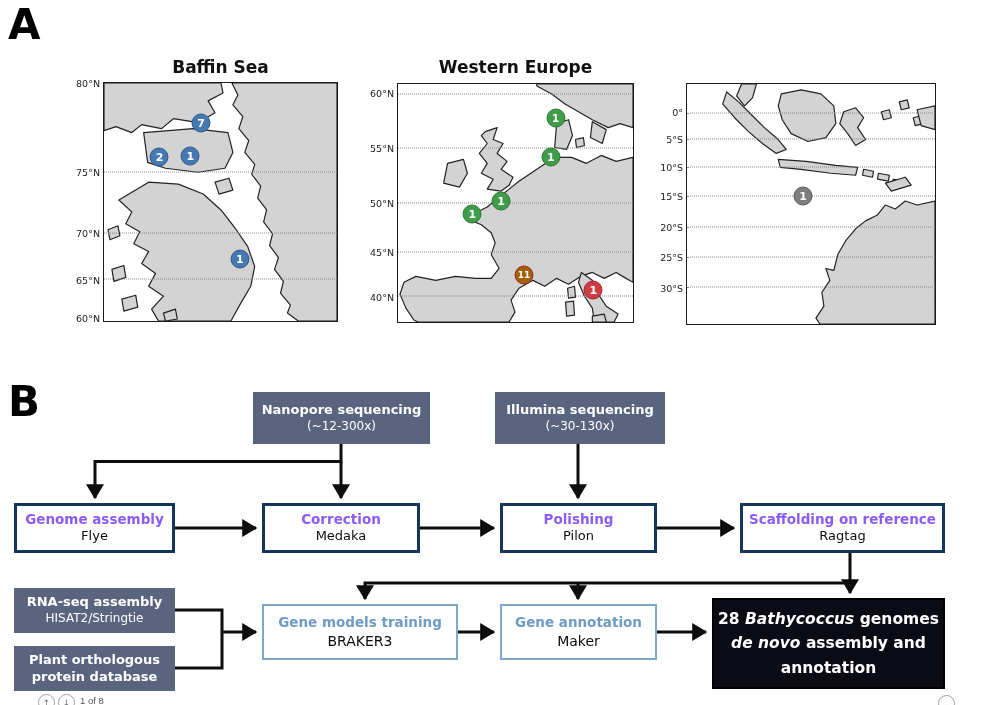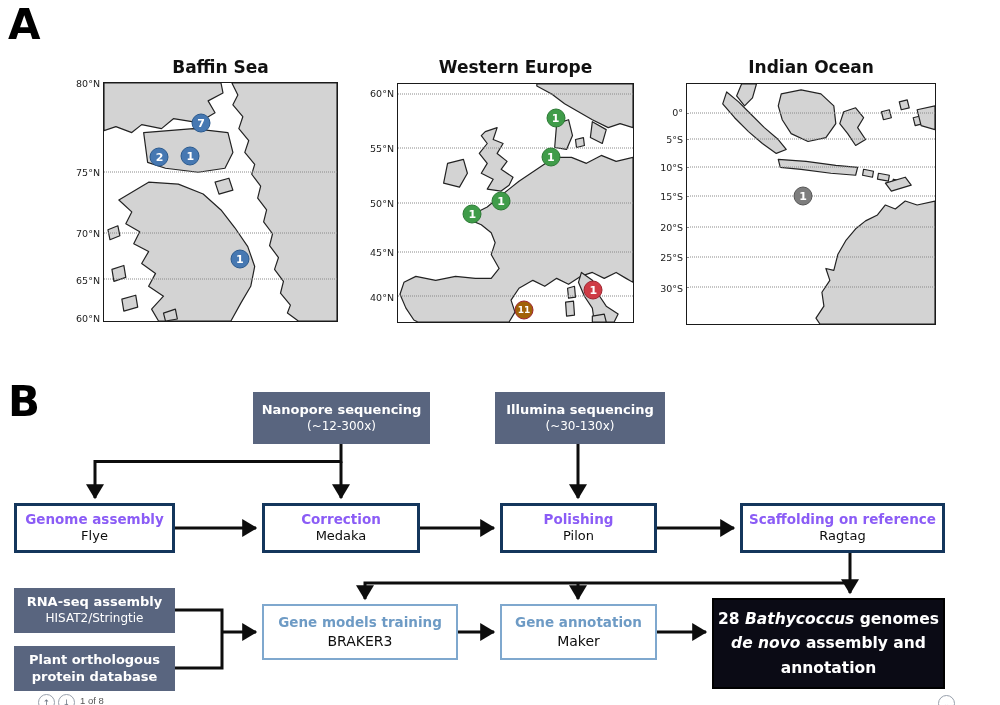--- a/index.html
+++ b/index.html
@@ -116,25 +116,24 @@
     </svg>
   <div class="gridline" style="top: 4.2%;"></div>
       <div class="gridline" style="top: 27.1%;"></div>
       <div class="gridline" style="top: 50%;"></div>
       <div class="gridline" style="top: 70.4%;"></div>
       <div class="gridline" style="top: 89.2%;"></div>
       <div class="marker" style="left: 67.1%; top: 14.2%; background: rgb(63, 156, 73); border-color: rgb(44, 122, 53);">1</div>
       <div class="marker" style="left: 65%; top: 30.8%; background: rgb(63, 156, 73); border-color: rgb(44, 122, 53);">1</div>
       <div class="marker" style="left: 43.9%; top: 49.2%; background: rgb(63, 156, 73); border-color: rgb(44, 122, 53);">1</div>
       <div class="marker" style="left: 31.6%; top: 54.6%; background: rgb(63, 156, 73); border-color: rgb(44, 122, 53);">1</div>
-      <div class="marker marker-sm" style="left: 53.6%; top: 80.4%; background: #a16207; border-color: rgb(158, 37, 48); margin-top: 35px;">11</div>
+      <div class="marker marker-sm" style="left: 53.6%; top: 80.4%; background: #a16207; border-color: rgb(158, 37, 48);">11</div>
       <div class="marker" style="left: 83.1%; top: 86.7%; background: rgb(207, 59, 69); border-color: rgb(158, 37, 48);">1</div>
     </div>
 
-  <div class="map-title" style="left:686px;top:57px;width:250px;">Indian Ocean</div>
   <div class="map-ticks" style="left:646px;top:83px;height:242px;">
       <div class="tick-label" style="top: 12%;">0°</div>
       <div class="tick-label" style="top: 23.1%;">5°S</div>
       <div class="tick-label" style="top: 34.7%;">10°S</div>
       <div class="tick-label" style="top: 46.7%;">15°S</div>
       <div class="tick-label" style="top: 59.5%;">20°S</div>
       <div class="tick-label" style="top: 71.9%;">25°S</div>
       <div class="tick-label" style="top: 84.7%;">30°S</div>
     </div>
   <div class="map-plot" style="left:686px;top:83px;width:250px;height:242px;">

